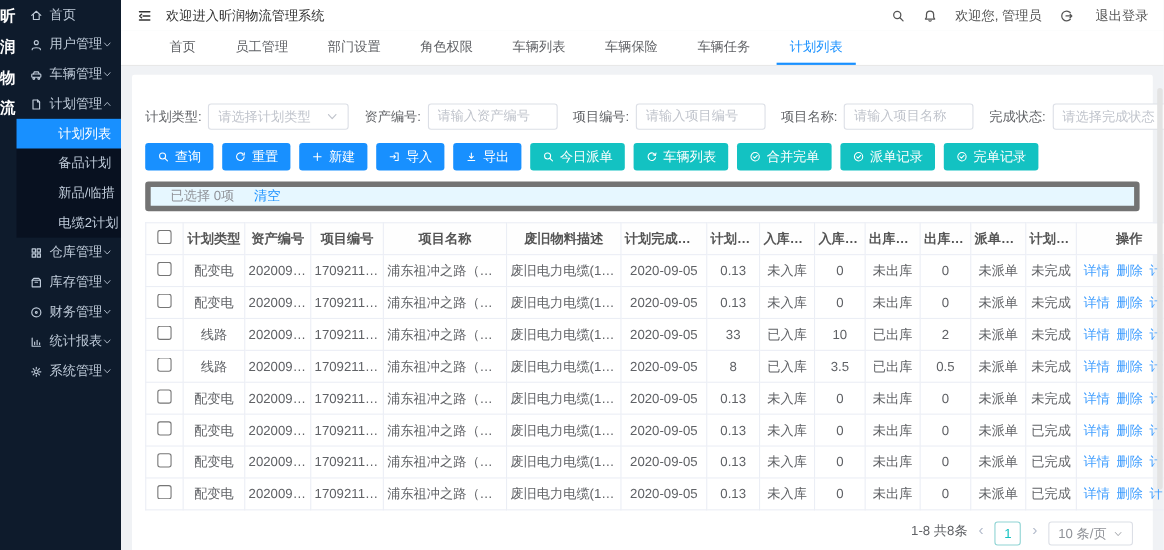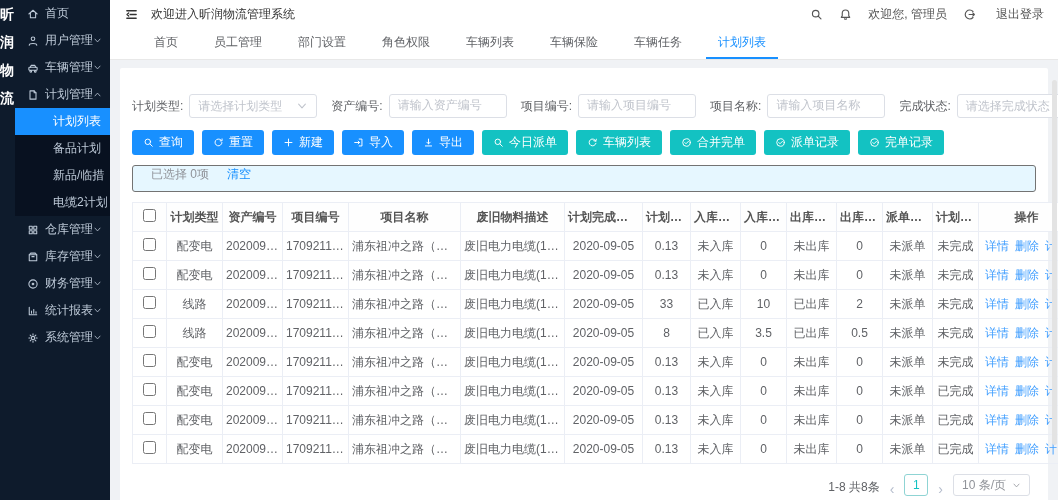--- a/index.html
+++ b/index.html
@@ -47,32 +47,32 @@
   .f-select .sel-chev { color:#c0c4cc; }
 
   
   .btnrow { display:flex; gap:8px; margin-bottom:10px; }
   .btn { height:25px; padding:0 11px; border:none; border-radius:3px; color:#fff; font-size:12px; font-family:inherit; display:flex; align-items:center; gap:5px; cursor:pointer; white-space:nowrap; }
   .btn.blue { background:#1890ff; }
   .btn.teal { background:#13c2c2; }
   .btn .ic svg { width:11px; height:11px; }
 
   
-  .selbar { background:#e6f7ff; border:1px solid #737373; border-radius:3px; height:27px; display:flex; align-items:flex-start; padding:0 18px; gap:18px; color:#909399; margin-bottom:10px; }
+  .selbar { background:#e6f7ff; border:5px solid #737373; border-radius:3px; height:27px; display:flex; align-items:flex-start; padding:0 18px; gap:18px; color:#909399; margin-bottom:10px; }
   .selbar a { color:#1890ff; text-decoration:none; cursor:pointer; }
 
   
   table { width:100%; border-collapse:collapse; table-layout:fixed; }
   th, td { border:1px solid #ebeef5; height:29px; text-align:center; font-size:12px; color:#606266; padding:0 3px; overflow:hidden; white-space:nowrap; text-overflow:ellipsis; }
   th { font-weight:600; color:#555; background:#fefefe; }
   td input[type=checkbox], th input[type=checkbox] { width:13px; height:13px; cursor:pointer; }
   .actions a { color:#409eff; margin:0 3px; text-decoration:none; cursor:pointer; }
 
   
-  .pagination { display:flex; justify-content:flex-end; align-items:flex-end; gap:10px; margin-top:10px; color:#606266; padding-right:6px; }
+  .pagination { display:flex; justify-content:flex-end; align-items:flex-start; gap:10px; margin-top:10px; color:#606266; padding-right:6px; }
   .pg-arrow { color:#b4bccc; cursor:pointer; font-size:14px; line-height:1; }
   .page-num { min-width:24px; height:22px; line-height:20px; border:1px solid #8fd4d4; border-radius:3px; text-align:center; color:#13c2c2; cursor:pointer; }
   .page-size { border:1px solid #dcdfe6; border-radius:3px; height:22px; display:flex; align-items:center; gap:6px; padding:0 8px; color:#909399; cursor:pointer; }
   .page-size .ic svg { width:9px; height:9px; }
 
   .scroll-strip { position:absolute; right:1px; top:80px; height:365px; width:5px; background:#e3e3e3; border-radius:3px; }
 </style>
 </head>
 <body>
 

